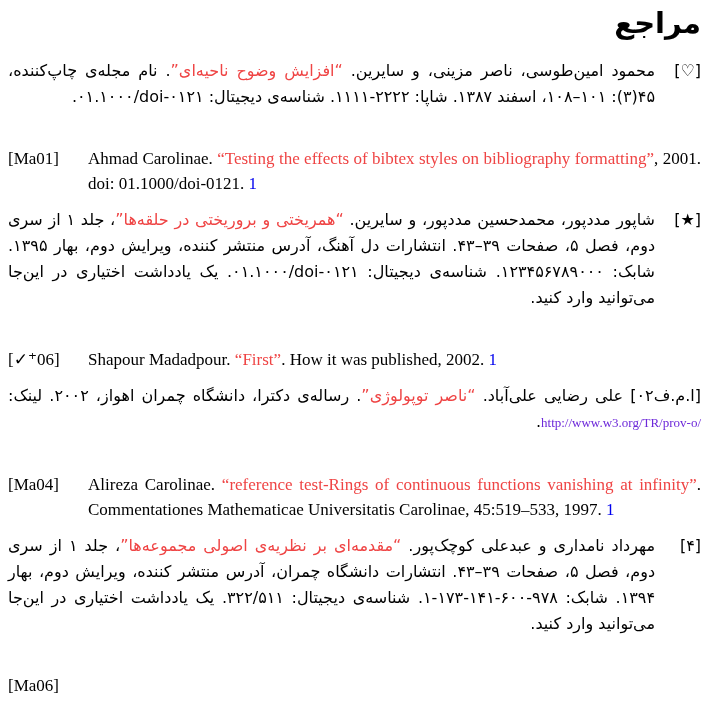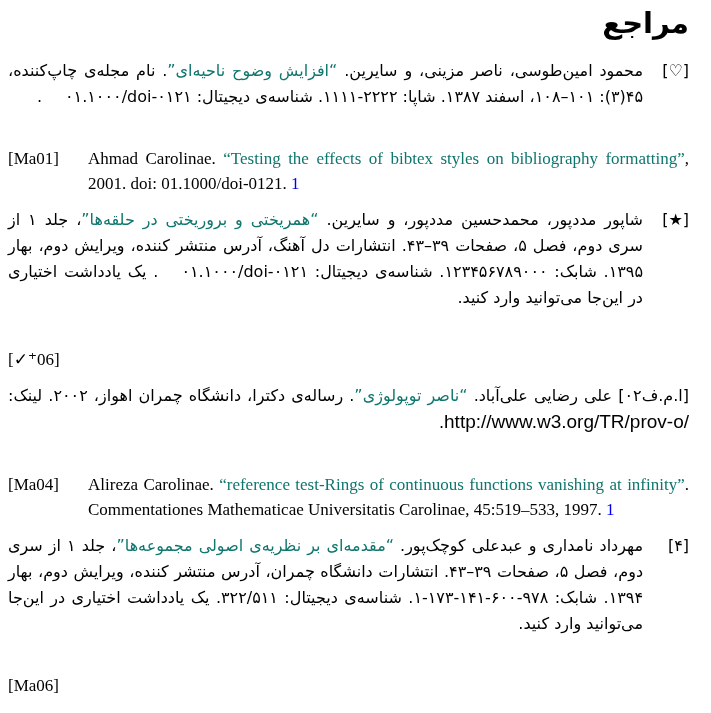--- a/index.html
+++ b/index.html
@@ -8,21 +8,21 @@
     width: 711px;
     height: 713px;
     background: #ffffff;
     color: #000000;
     overflow: hidden;
   }
   .page {
     box-sizing: border-box;
     width: 711px;
     height: 713px;
-    padding: 4px 22px 0 8px;
+    padding: 4px 10px 0 8px;
   }
   .heading {
     direction: rtl;
     text-align: right;
     font-family: "DejaVu Sans", sans-serif;
     font-weight: bold;
     font-size: 29px;
     line-height: 38px;
     margin: 0 0 16px 0;
   }
@@ -52,31 +52,31 @@
   }
   .entry .txt { flex: 1 1 auto; text-align: justify; }
   .entry-noindent {
     direction: rtl;
     font-family: "DejaVu Sans", sans-serif;
     font-size: 16px;
     line-height: 26px;
     text-align: justify;
     margin-bottom: 11px;
   }
-  .pink { color: #0f766e; }
+  .pink { color: #ef4444; }
   .blue { color: #0000ee; }
   .it { }
   .urlmono {
-    font-family: Liberation Sans, sans-serif;
-    font-size: 19px;
-    color: #000000;
+    font-family: Liberation Serif, serif;
+    font-size: 13px;
+    color: #6d28d9;
     direction: ltr;
     unicode-bidi: embed;
   }
-  .ltrnum { direction: ltr; unicode-bidi: embed; margin-left: 23px; }
+  .ltrnum { direction: ltr; unicode-bidi: embed; }
   a { text-decoration: none; }
 </style>
 </head>
 <body>
 
 <div class="page">
 
   <h1 class="heading">مراجع</h1>
 
   <div class="entry rtl">
@@ -89,20 +89,21 @@
     <div class="txt"><span>Ahmad Carolinae. </span><span class="pink">“Testing the effects of bibtex styles on bibliography formatting”</span><span>, 2001.  doi:  01.1000/doi-0121.  </span><a href="#" class="blue">1</a></div>
   </div>
 
   <div class="entry rtl">
     <div class="lbl">[★]</div>
     <div class="txt"><span>شاپور مددپور، محمدحسین مددپور، و سایرین. </span><span class="pink">“همریختی و بروریختی در حلقه‌ها”</span><span>، جلد ۱ از سری دوم، فصل ۵، صفحات ۳۹–۴۳. انتشارات دل آهنگ، آدرس منتشر کننده، ویرایش دوم، بهار ۱۳۹۵. شابک: ۱۲۳۴۵۶۷۸۹۰۰۰. شناسه‌ی دیجیتال: </span><span class="ltrnum">۰۱.۱۰۰۰/doi-۰۱۲۱</span><span>. یک یادداشت اختیاری در این‌جا می‌توانید وارد کنید.</span></div>
   </div>
 
   <div class="entry ltr">
     <div class="lbl">[✓⁺06]</div>
+    <div class="txt"><span>Shapour Madadpour. </span><span class="pink">“First”</span><span>. How it was published, 2002.  </span><a href="#" class="blue">1</a></div>
   </div>
 
   <div class="entry-noindent"><span>[ا.م.ف۰۲]</span><span> علی رضایی علی‌آباد. </span><span class="pink">“ناصر توپولوژی”</span><span>. رساله‌ی دکترا، دانشگاه چمران اهواز، ۲۰۰۲. لینک: </span><a href="#" class="urlmono">http://www.w3.org/TR/prov-o/</a><span>.</span></div>
 
   <div class="entry ltr">
     <div class="lbl">[Ma04]</div>
     <div class="txt"><span>Alireza Carolinae. </span><span class="pink">“reference test-Rings of continuous functions vanishing at infinity”</span><span>.  </span><span class="it">Commentationes Mathematicae Universitatis Carolinae</span><span>, 45:519–533, 1997.  </span><a href="#" class="blue">1</a></div>
   </div>
 
   <div class="entry rtl">

